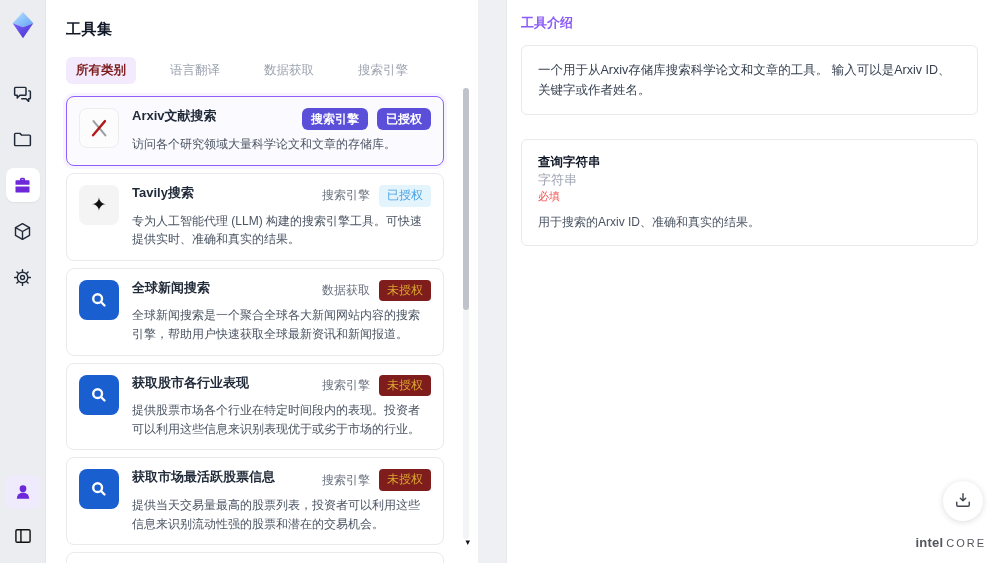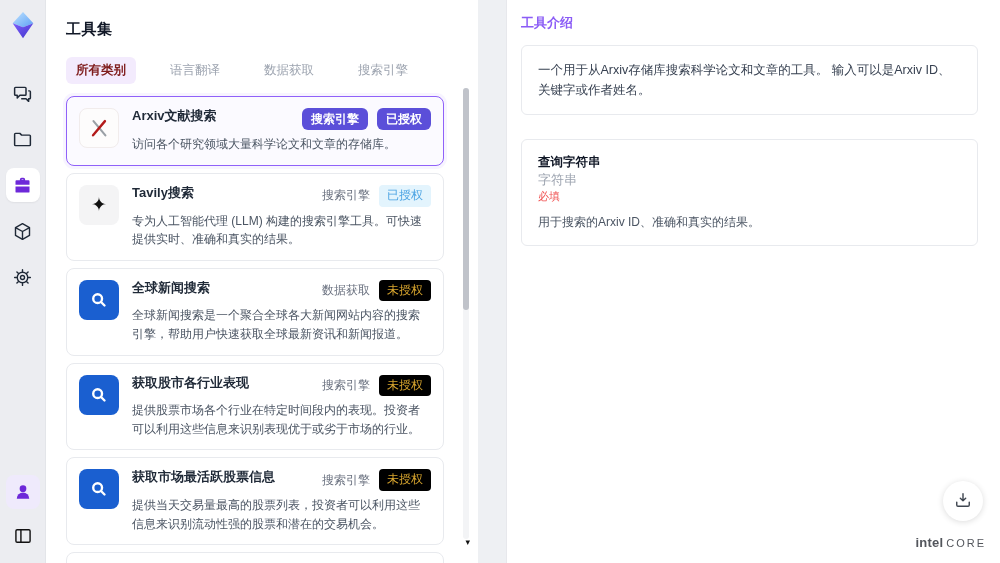--- a/index.html
+++ b/index.html
@@ -36,21 +36,21 @@
   .star-glyph { font-size:19px; color:#111; line-height:1; }
   .card-main { flex:1; min-width:0; }
   .title-row { display:flex; align-items:flex-start; justify-content:space-between; gap:8px; margin-bottom:5px; }
   .card-title { font-size:13px; font-weight:bold; color:#1f2937; line-height:1.3; }
   .card-desc { font-size:12px; color:#4b5563; line-height:1.55; }
   .card-side { flex:none; display:flex; align-items:center; gap:9px; }
   .badge-solid { background:#5b4fd9; color:#fff; font-size:12px; font-weight:bold; padding:4px 9px; border-radius:6px; line-height:1.2; }
   .cat-text { font-size:12px; color:#6b7280; }
   .pill { font-size:12px; padding:3px 8px; border-radius:4px; line-height:1.3; }
   .pill.blue { background:#e3f4fd; color:#4ba3e3; }
-  .pill.yellow { background:#000000; color:#d9a62e; }
+  .pill.yellow { background:#7f1d1d; color:#d9a62e; }
 
   .scrollbar-track { position:absolute; right:9px; top:88px; bottom:24px; width:6px; border-radius:3px; background:#f3f4f6; }
   .scrollbar-thumb { position:absolute; top:0; left:0; width:6px; height:222px; border-radius:3px; background:#c0c3ca; cursor:pointer; }
   .scroll-arrow { position:absolute; right:8px; bottom:16px; font-size:9px; color:#111; cursor:pointer; line-height:1; }
 
   
   .detail-pane { position:absolute; left:506px; top:0; width:494px; height:563px; background:#ffffff;
                  border-left:1px solid #e7e8ec; padding:14px 22px 0 14px; }
   .detail-title { font-size:14px; font-weight:bold; color:#111827; margin:6px 0 22px; letter-spacing:.5px; }
   .section-h { font-size:13px; font-weight:bold; color:#8b5cf6; margin:0 0 13px; }

